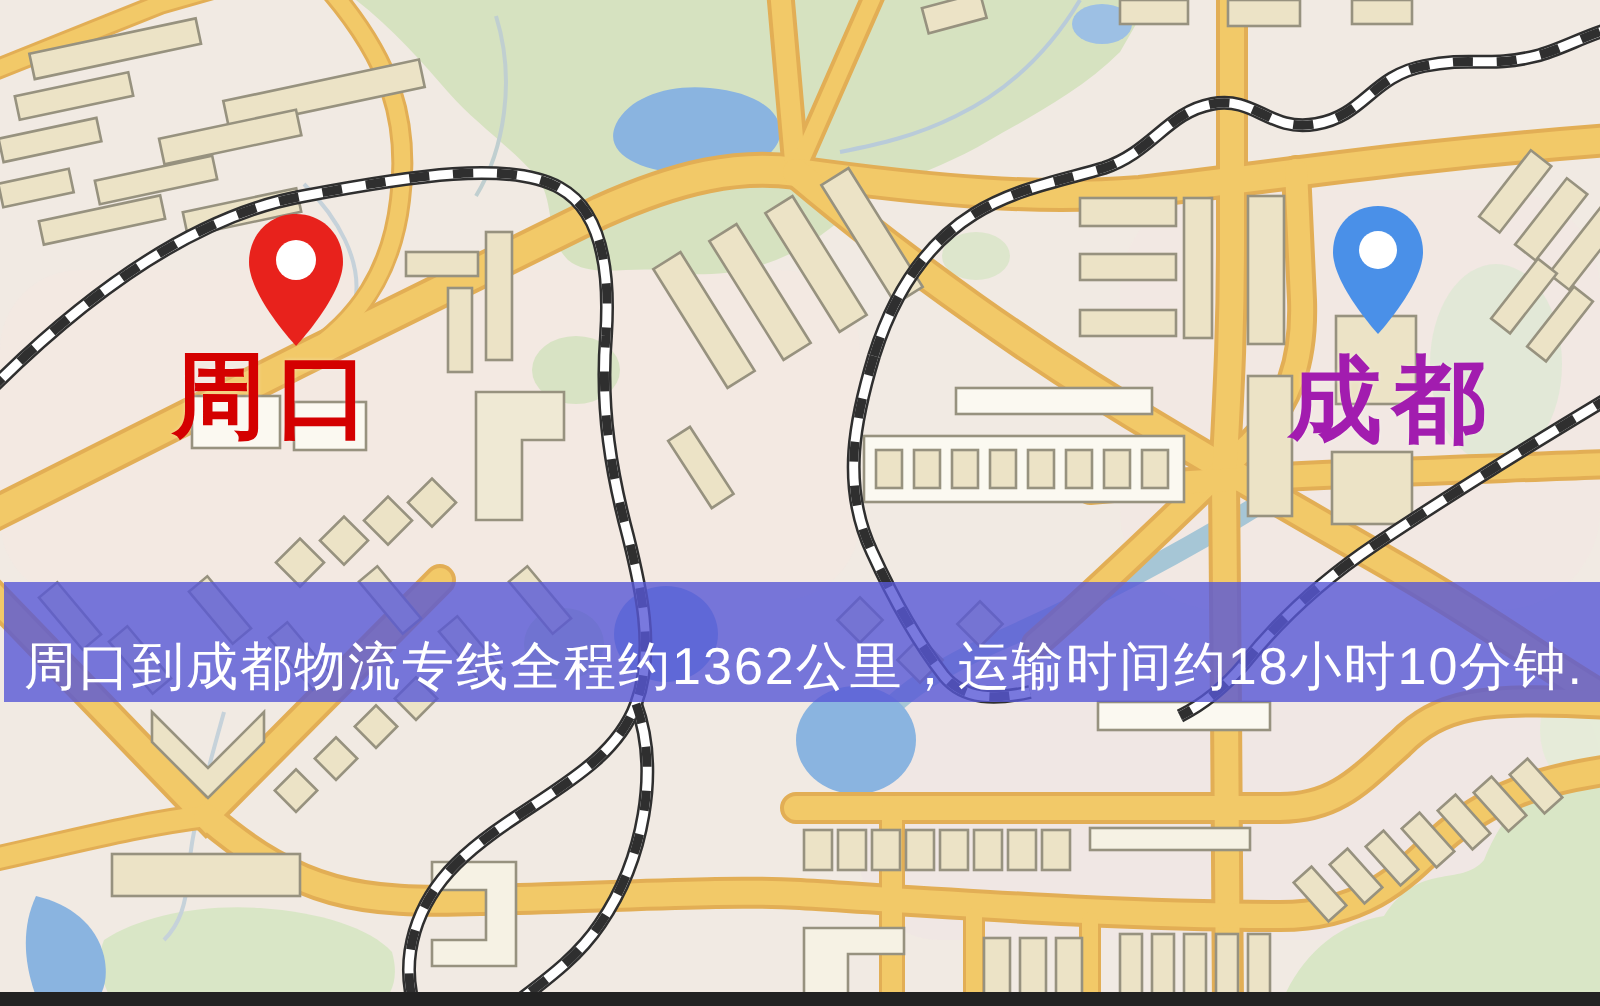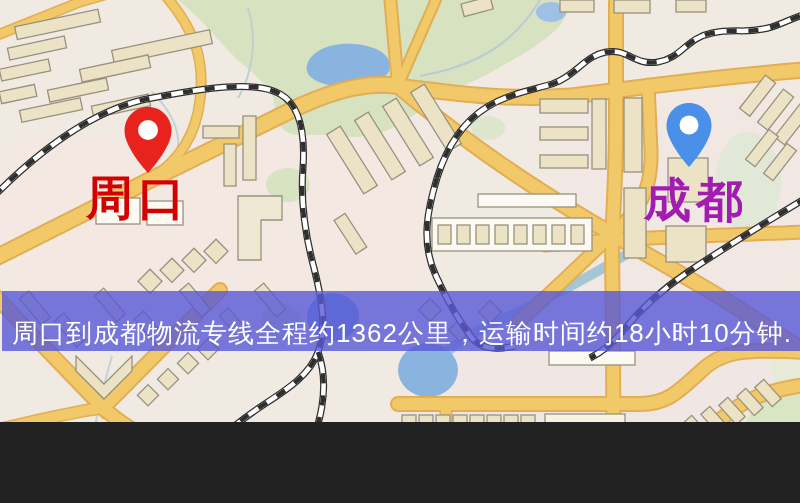--- a/index.html
+++ b/index.html
@@ -1,17 +1,17 @@
 <!DOCTYPE html>
 <html><head>
 <meta charset="utf-8">
 <style>
   html,body{margin:0;padding:0;background:#222;}
   .screen{
-    position:relative;width:800px;height:422px;overflow:hidden;
+    position:relative;width:800px;height:496px;overflow:hidden;
     font-family:"Liberation Sans",sans-serif;background:#f1eae3;
   }
   .map-svg{position:absolute;left:0;top:0;width:800px;height:503px;display:block;}
   .city-label{
     position:absolute;font-weight:700;font-size:47px;line-height:1;
     letter-spacing:5px;white-space:nowrap;
     font-family:"Liberation Sans",sans-serif;
     text-shadow:0 0 2px rgba(255,255,255,.35);
   }
   .city-label.origin{left:86px;top:174px;color:#d40000;}

